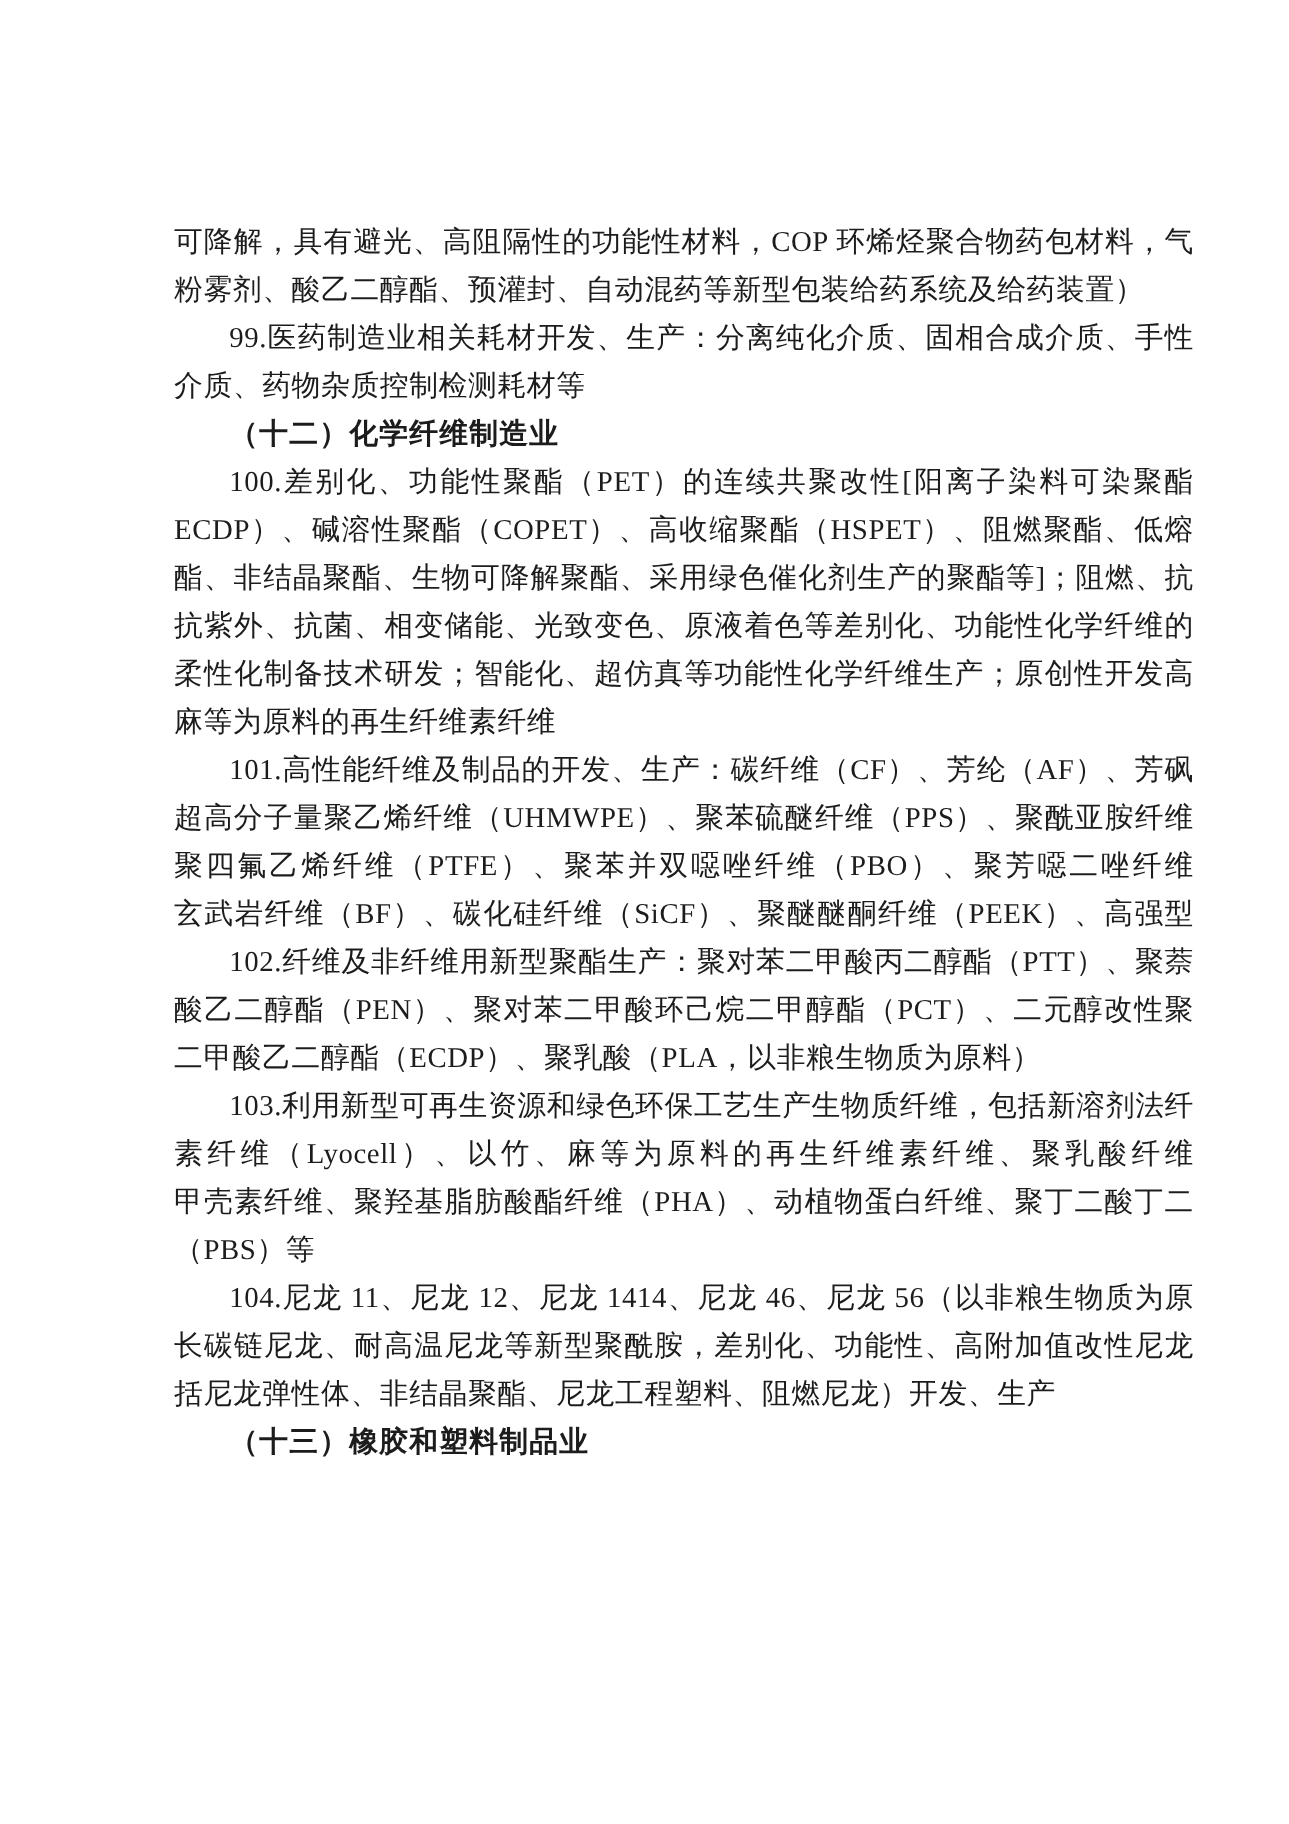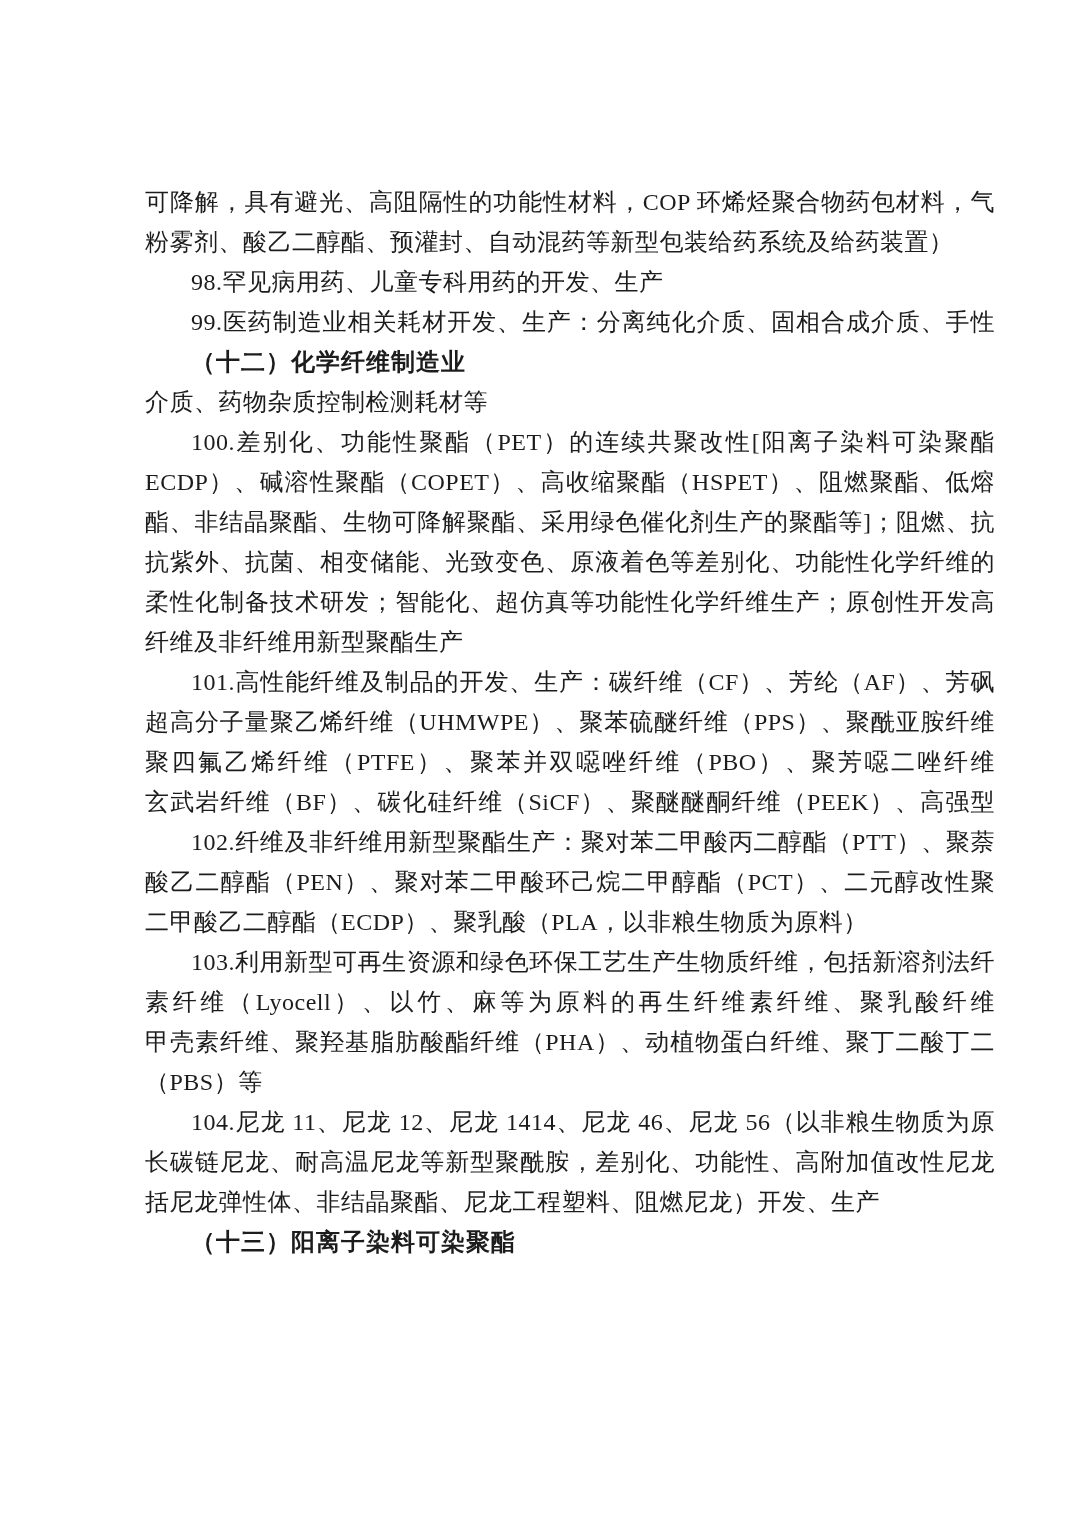--- a/index.html
+++ b/index.html
@@ -45,39 +45,38 @@
     letter-spacing: 1px;
   }
 </style>
 </head>
 <body>
 
 <div class="page">
   <div class="text-block" id="text-block">
       <div class="line just">可降解，具有避光、高阻隔性的功能性材料，COP 环烯烃聚合物药包材料，气雾剂、</div>
       <div class="line">粉雾剂、酸乙二醇酯、预灌封、自动混药等新型包装给药系统及给药装置）</div>
-      <div class="line indent">98.罕见病用药、儿童专科用药的开发、生产</div>
       <div class="line indent just">99.医药制造业相关耗材开发、生产：分离纯化介质、固相合成介质、手性拆分</div>
+      <div class="line">介质、药物杂质控制检测耗材等</div>
       <div class="line indent bold">（十二）化学纤维制造业</div>
-      <div class="line">介质、药物杂质控制检测耗材等</div>
       <div class="line indent just">100.差别化、功能性聚酯（PET）的连续共聚改性[阳离子染料可染聚酯（CDP、</div>
       <div class="line just">ECDP）、碱溶性聚酯（COPET）、高收缩聚酯（HSPET）、阻燃聚酯、低熔点聚</div>
       <div class="line just">酯、非结晶聚酯、生物可降解聚酯、采用绿色催化剂生产的聚酯等]；阻燃、抗静电、</div>
       <div class="line just">抗紫外、抗菌、相变储能、光致变色、原液着色等差别化、功能性化学纤维的高效</div>
       <div class="line just">柔性化制备技术研发；智能化、超仿真等功能性化学纤维生产；原创性开发高速纺</div>
-      <div class="line">纤维及非纤维用新型聚酯生产</div>
+      <div class="line">麻等为原料的再生纤维素纤维</div>
       <div class="line indent just">101.高性能纤维及制品的开发、生产：碳纤维（CF）、芳纶（AF）、芳砜纶（PSA）、</div>
       <div class="line just">超高分子量聚乙烯纤维（UHMWPE）、聚苯硫醚纤维（PPS）、聚酰亚胺纤维（PI）、</div>
       <div class="line just">聚四氟乙烯纤维（PTFE）、聚苯并双噁唑纤维（PBO）、聚芳噁二唑纤维（POD）、</div>
       <div class="line just">玄武岩纤维（BF）、碳化硅纤维（SiCF）、聚醚醚酮纤维（PEEK）、高强型玻璃</div>
       <div class="line indent just">102.纤维及非纤维用新型聚酯生产：聚对苯二甲酸丙二醇酯（PTT）、聚萘二甲</div>
       <div class="line just">酸乙二醇酯（PEN）、聚对苯二甲酸环己烷二甲醇酯（PCT）、二元醇改性聚对苯</div>
       <div class="line">二甲酸乙二醇酯（ECDP）、聚乳酸（PLA，以非粮生物质为原料）</div>
       <div class="line indent just">103.利用新型可再生资源和绿色环保工艺生产生物质纤维，包括新溶剂法纤维</div>
       <div class="line just">素纤维（Lyocell）、以竹、麻等为原料的再生纤维素纤维、聚乳酸纤维（PLA）、</div>
       <div class="line just">甲壳素纤维、聚羟基脂肪酸酯纤维（PHA）、动植物蛋白纤维、聚丁二酸丁二醇酯</div>
       <div class="line">（PBS）等</div>
       <div class="line indent just">104.尼龙 11、尼龙 12、尼龙 1414、尼龙 46、尼龙 56（以非粮生物质为原料）、</div>
       <div class="line just">长碳链尼龙、耐高温尼龙等新型聚酰胺，差别化、功能性、高附加值改性尼龙（包</div>
       <div class="line">括尼龙弹性体、非结晶聚酯、尼龙工程塑料、阻燃尼龙）开发、生产</div>
-      <div class="line indent bold">（十三）阳离子染料可染聚酯</div>
+      <div class="line indent bold">（十三）橡胶和塑料制品业</div>
     </div>
 </div>
 
 </body></html>

